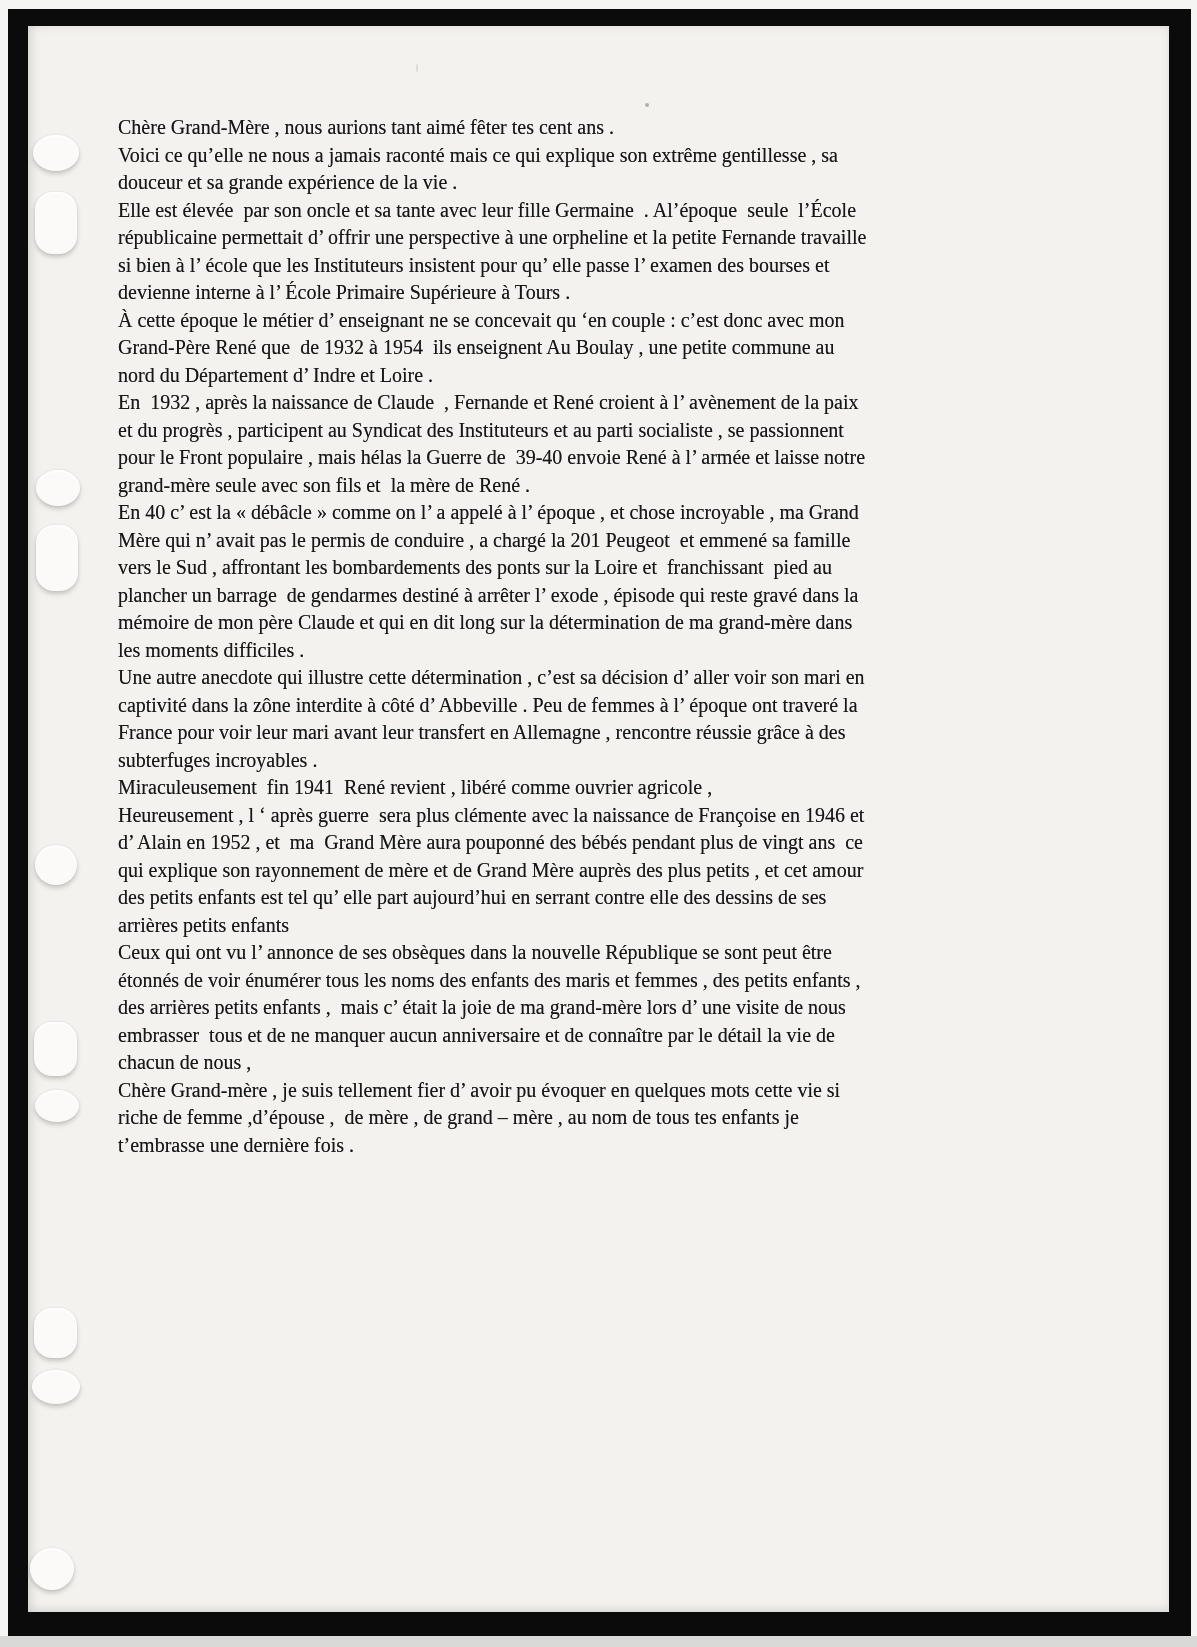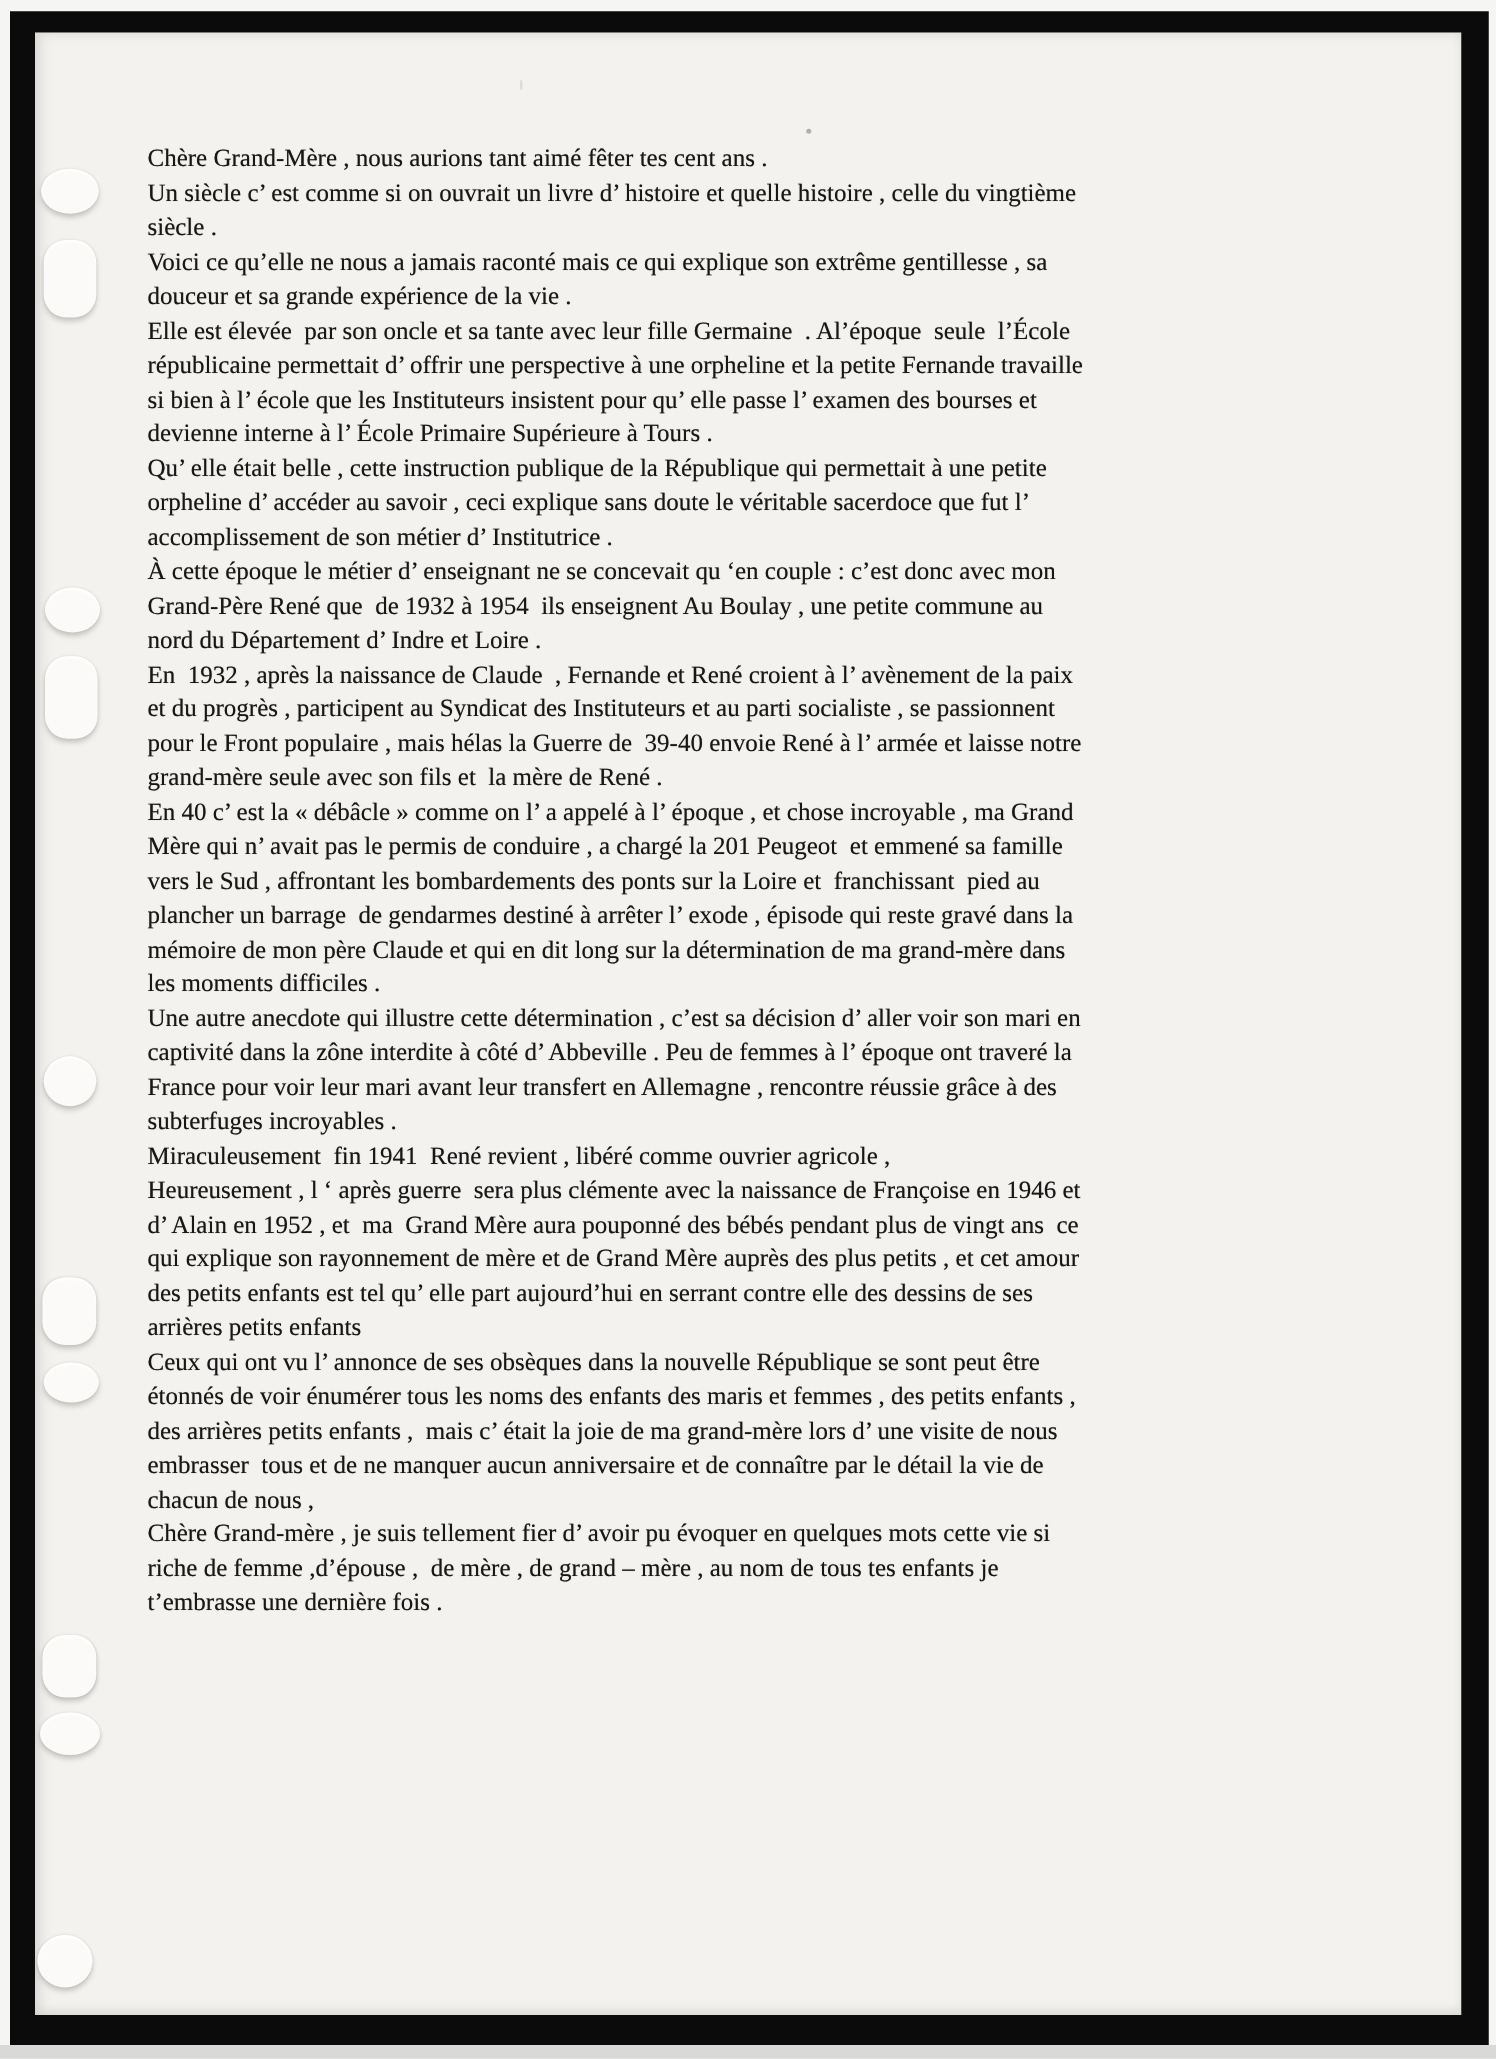--- a/index.html
+++ b/index.html
@@ -83,31 +83,26 @@
     <div class="punch-hole hole-round" style="left:7px;  top:1064px; width:44px; height:32px;"></div>
     <div class="punch-hole hole-slot" style="left:6px;  top:1282px; width:43px; height:50px;"></div>
     <div class="punch-hole hole-round" style="left:4px;  top:1344px; width:48px; height:34px;"></div>
     <div class="punch-hole hole-round" style="left:2px;  top:1522px; width:44px; height:42px;"></div>
 
     <div class="speck" style="left:617px; top:77px; width:4px; height:4px;"></div>
     <div class="speck" style="left:388px; top:38px; width:2px; height:8px; opacity:0.18;"></div>
 
     <div class="text-block">
       <p>Chère Grand-Mère , nous aurions tant aimé fêter tes cent ans .</p>
-      <p>Un siècle c’ est comme si on ouvrait un livre d’ histoire et quelle histoire , celle du vingtième
-siècle .</p>
       <p>Voici ce qu’elle ne nous a jamais raconté mais ce qui explique son extrême gentillesse , sa
 douceur et sa grande expérience de la vie .</p>
       <p>Elle est élevée  par son oncle et sa tante avec leur fille Germaine  . Al’époque  seule  l’École
 républicaine permettait d’ offrir une perspective à une orpheline et la petite Fernande travaille
 si bien à l’ école que les Instituteurs insistent pour qu’ elle passe l’ examen des bourses et
 devienne interne à l’ École Primaire Supérieure à Tours .</p>
-      <p>Qu’ elle était belle , cette instruction publique de la République qui permettait à une petite
-orpheline d’ accéder au savoir , ceci explique sans doute le véritable sacerdoce que fut l’
-accomplissement de son métier d’ Institutrice .</p>
       <p>À cette époque le métier d’ enseignant ne se concevait qu ‘en couple : c’est donc avec mon
 Grand-Père René que  de 1932 à 1954  ils enseignent Au Boulay , une petite commune au
 nord du Département d’ Indre et Loire .</p>
       <p>En  1932 , après la naissance de Claude  , Fernande et René croient à l’ avènement de la paix
 et du progrès , participent au Syndicat des Instituteurs et au parti socialiste , se passionnent
 pour le Front populaire , mais hélas la Guerre de  39-40 envoie René à l’ armée et laisse notre
 grand-mère seule avec son fils et  la mère de René .</p>
       <p>En 40 c’ est la « débâcle » comme on l’ a appelé à l’ époque , et chose incroyable , ma Grand
 Mère qui n’ avait pas le permis de conduire , a chargé la 201 Peugeot  et emmené sa famille
 vers le Sud , affrontant les bombardements des ponts sur la Loire et  franchissant  pied au

